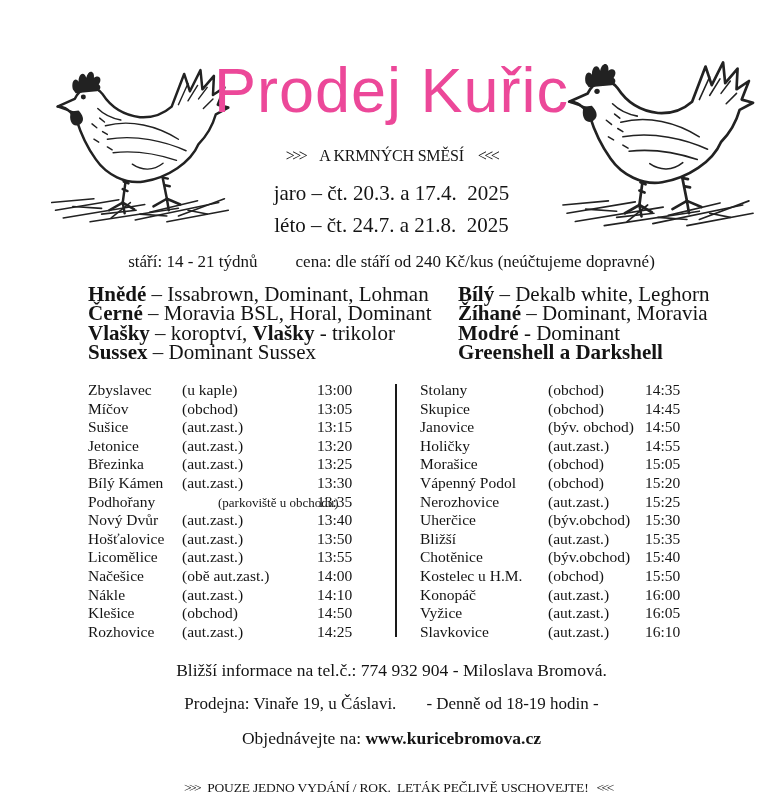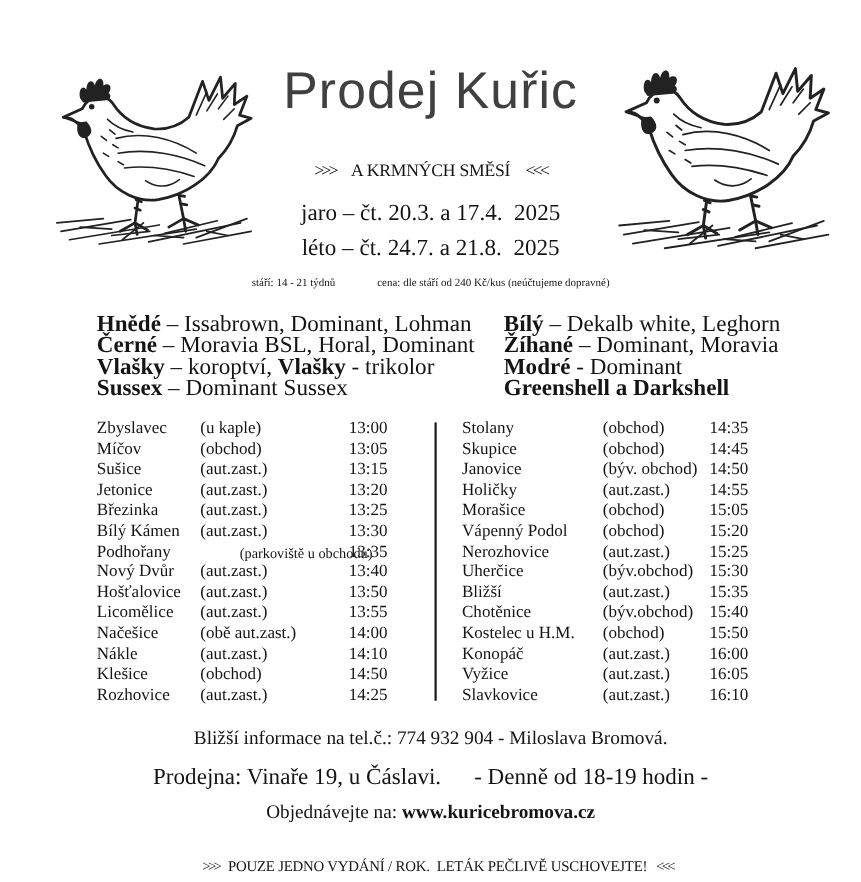--- a/index.html
+++ b/index.html
@@ -6,34 +6,34 @@
   .page{
     position:relative;width:783px;height:802px;background:#fff;
     font-family:"Liberation Serif",serif;color:#141414;overflow:hidden;
   }
   .abs{position:absolute;}
   .center{left:0;right:0;text-align:center;}
   .pre{white-space:pre;}
 
   .title{
     top:54px;font-family:"Liberation Sans",sans-serif;font-weight:300;
-    font-size:47px;letter-spacing:1px;color:#404040;
+    font-size:63px;letter-spacing:1px;color:#ec4899;
   }
   .subtitle{top:147px;font-size:16px;letter-spacing:-0.2px;}
   .chev{letter-spacing:-2.5px;}
   .subtitle .chev-l{margin-right:14px;}
   .subtitle .chev-r{margin-left:14px;}
 
   .date-line{font-size:21px;}
   .date-spring{top:181px;}
   .date-summer{top:213px;}
 
   .age-line{
     top:252px;left:0;right:0;display:flex;justify-content:center;gap:38px;
-    font-size:10px;
+    font-size:17px;
     align-items:flex-end;
   }
 
   .breeds{top:285px;font-size:21px;line-height:19.4px;white-space:nowrap;}
   .breeds-left{left:88px;}
   .breeds-right{left:458px;}
   .b{font-weight:bold;}
 
   .schedule{top:381px;font-size:15.5px;}
   .schedule-left{left:88px;width:306px;}
@@ -42,21 +42,21 @@
   .c-name{position:absolute;left:0;white-space:nowrap;}
   .c-stop{position:absolute;left:94px;white-space:nowrap;}
   .schedule-right .c-stop{left:128px;}
   .c-stop.small{font-size:13px;top:2.5px;margin-left:36px;}
   .c-time{position:absolute;left:229px;white-space:nowrap;}
   .schedule-right .c-time{left:225px;}
 
   .divider{left:395px;top:384px;width:1.5px;height:253px;background:#1a1a1a;}
 
   .f-info{top:660px;font-size:17.5px;}
-  .f-shop{top:694px;left:0;right:0;display:flex;justify-content:center;gap:30px;font-size:21px;}
+  .f-shop{top:694px;left:0;right:0;display:flex;justify-content:center;gap:30px;font-size:17px;}
   .f-order{top:728px;font-size:17.5px;}
   .f-notice{top:764px;font-size:13.5px;letter-spacing:-0.2px;}
   .f-notice .chev-l{margin-right:8px;}
   .f-notice .chev-r{margin-left:8px;}
 
   .chicken{position:absolute;}
   .chicken-left{left:44px;top:56px;width:192px;height:178px;}
   .chicken-right{left:550px;top:50px;width:216px;height:186px;}
 </style>
 </head>

